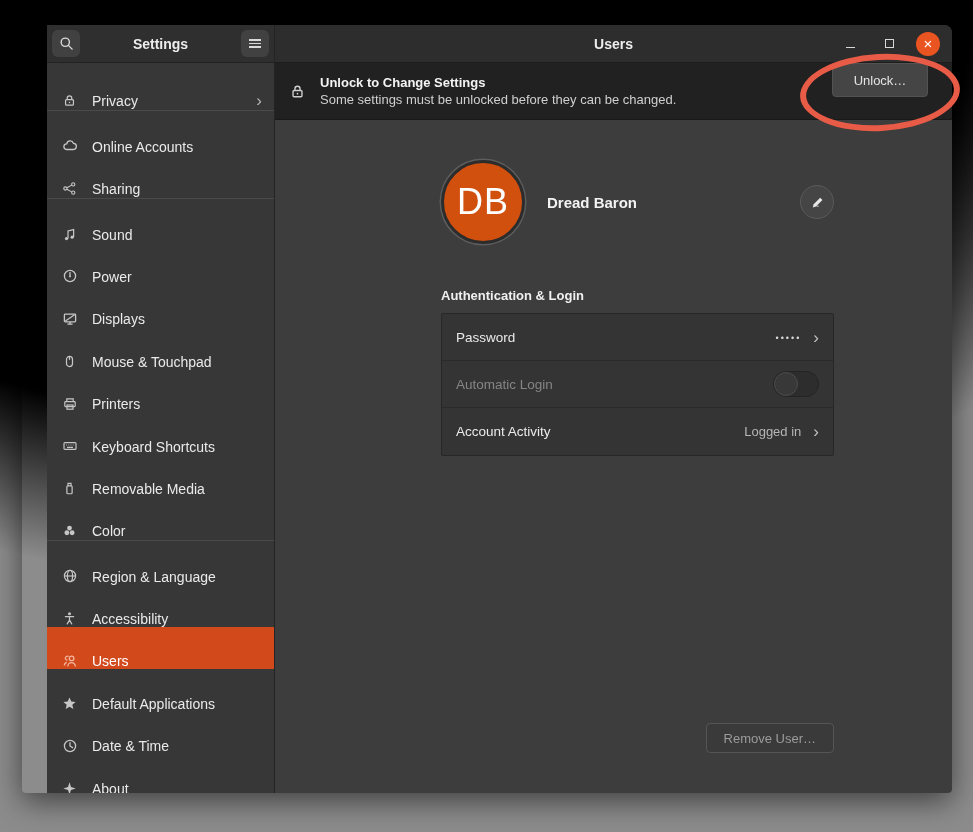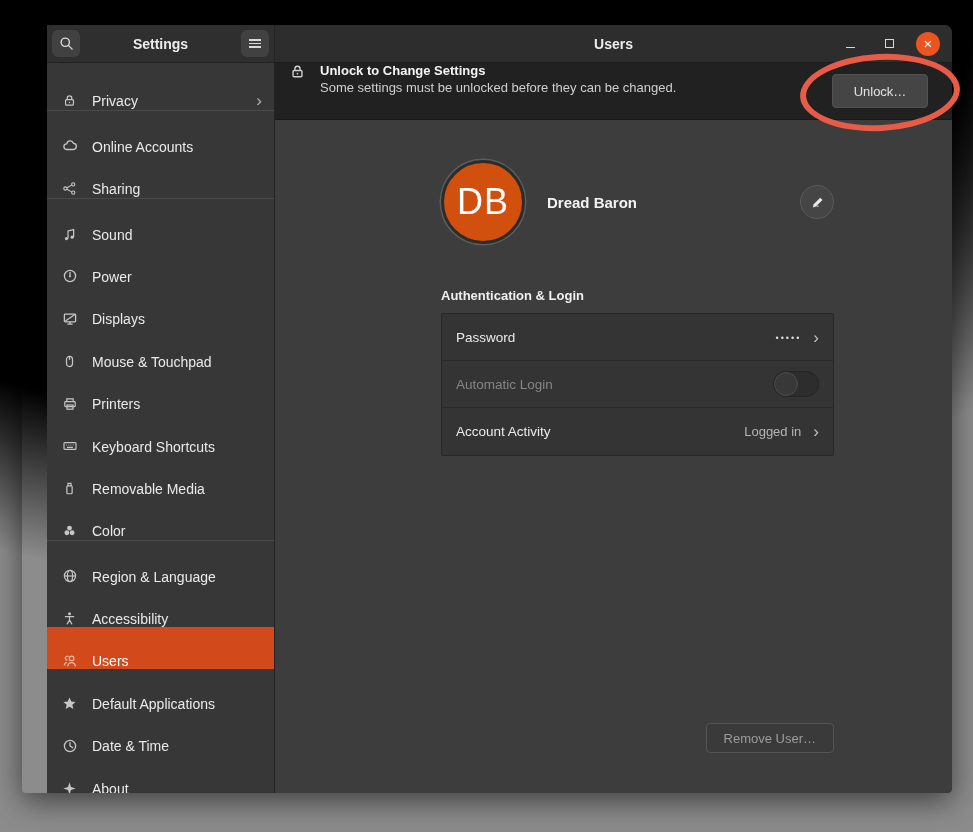--- a/index.html
+++ b/index.html
@@ -52,27 +52,27 @@
   .hbr-title { position:absolute; left:0; right:0; text-align:center; font-size:14px; font-weight:bold; color:#ededed; }
   .win-controls { position:absolute; right:12px; display:flex; align-items:center; gap:15px; }
   .wc-btn { width:24px; height:24px; border:none; background:transparent; display:flex; align-items:center; justify-content:center; cursor:pointer; }
   .wc-min span { display:block; width:9px; height:1.5px; background:#d8d8d8; margin-top:8px; }
   .wc-max span { display:block; width:9px; height:9px; border:1.2px solid #d8d8d8; }
   .wc-close { width:24px; height:24px; border-radius:50%; background:#e95420; color:#fff; font-size:15px; line-height:1; }
 
   
   .banner {
     height:57px; background:#212121; border-bottom:1px solid #191919;
-    position:relative; display:flex; align-items:flex-start; padding-left:14px; flex:none;
+    position:relative; display:flex; align-items:center; padding-left:14px; flex:none;
   }
   .banner .lock { color:#cfcfcf; margin-right:14px; display:flex; }
   .banner-title { font-size:13px; font-weight:bold; color:#f4f4f4; }
   .banner-sub { font-size:13px; color:#cfcfcf; margin-top:2px; }
   .unlock-btn {
-    position:absolute; right:24px; top:11px; width:96px; height:34px;
+    position:absolute; right:24px; top:0; width:96px; height:34px;
     background:#454545; border:1px solid #525252; border-radius:4px;
     color:#e2e2e2; font-size:13px; cursor:pointer;
   }
 
   
   .content { flex:1; display:flex; flex-direction:column; align-items:center; }
   .inner { width:393px; display:flex; flex-direction:column; flex:1;margin-left:48px; }
 
   .user-row { margin-top:40px; display:flex; align-items:center; }
   .avatar {

